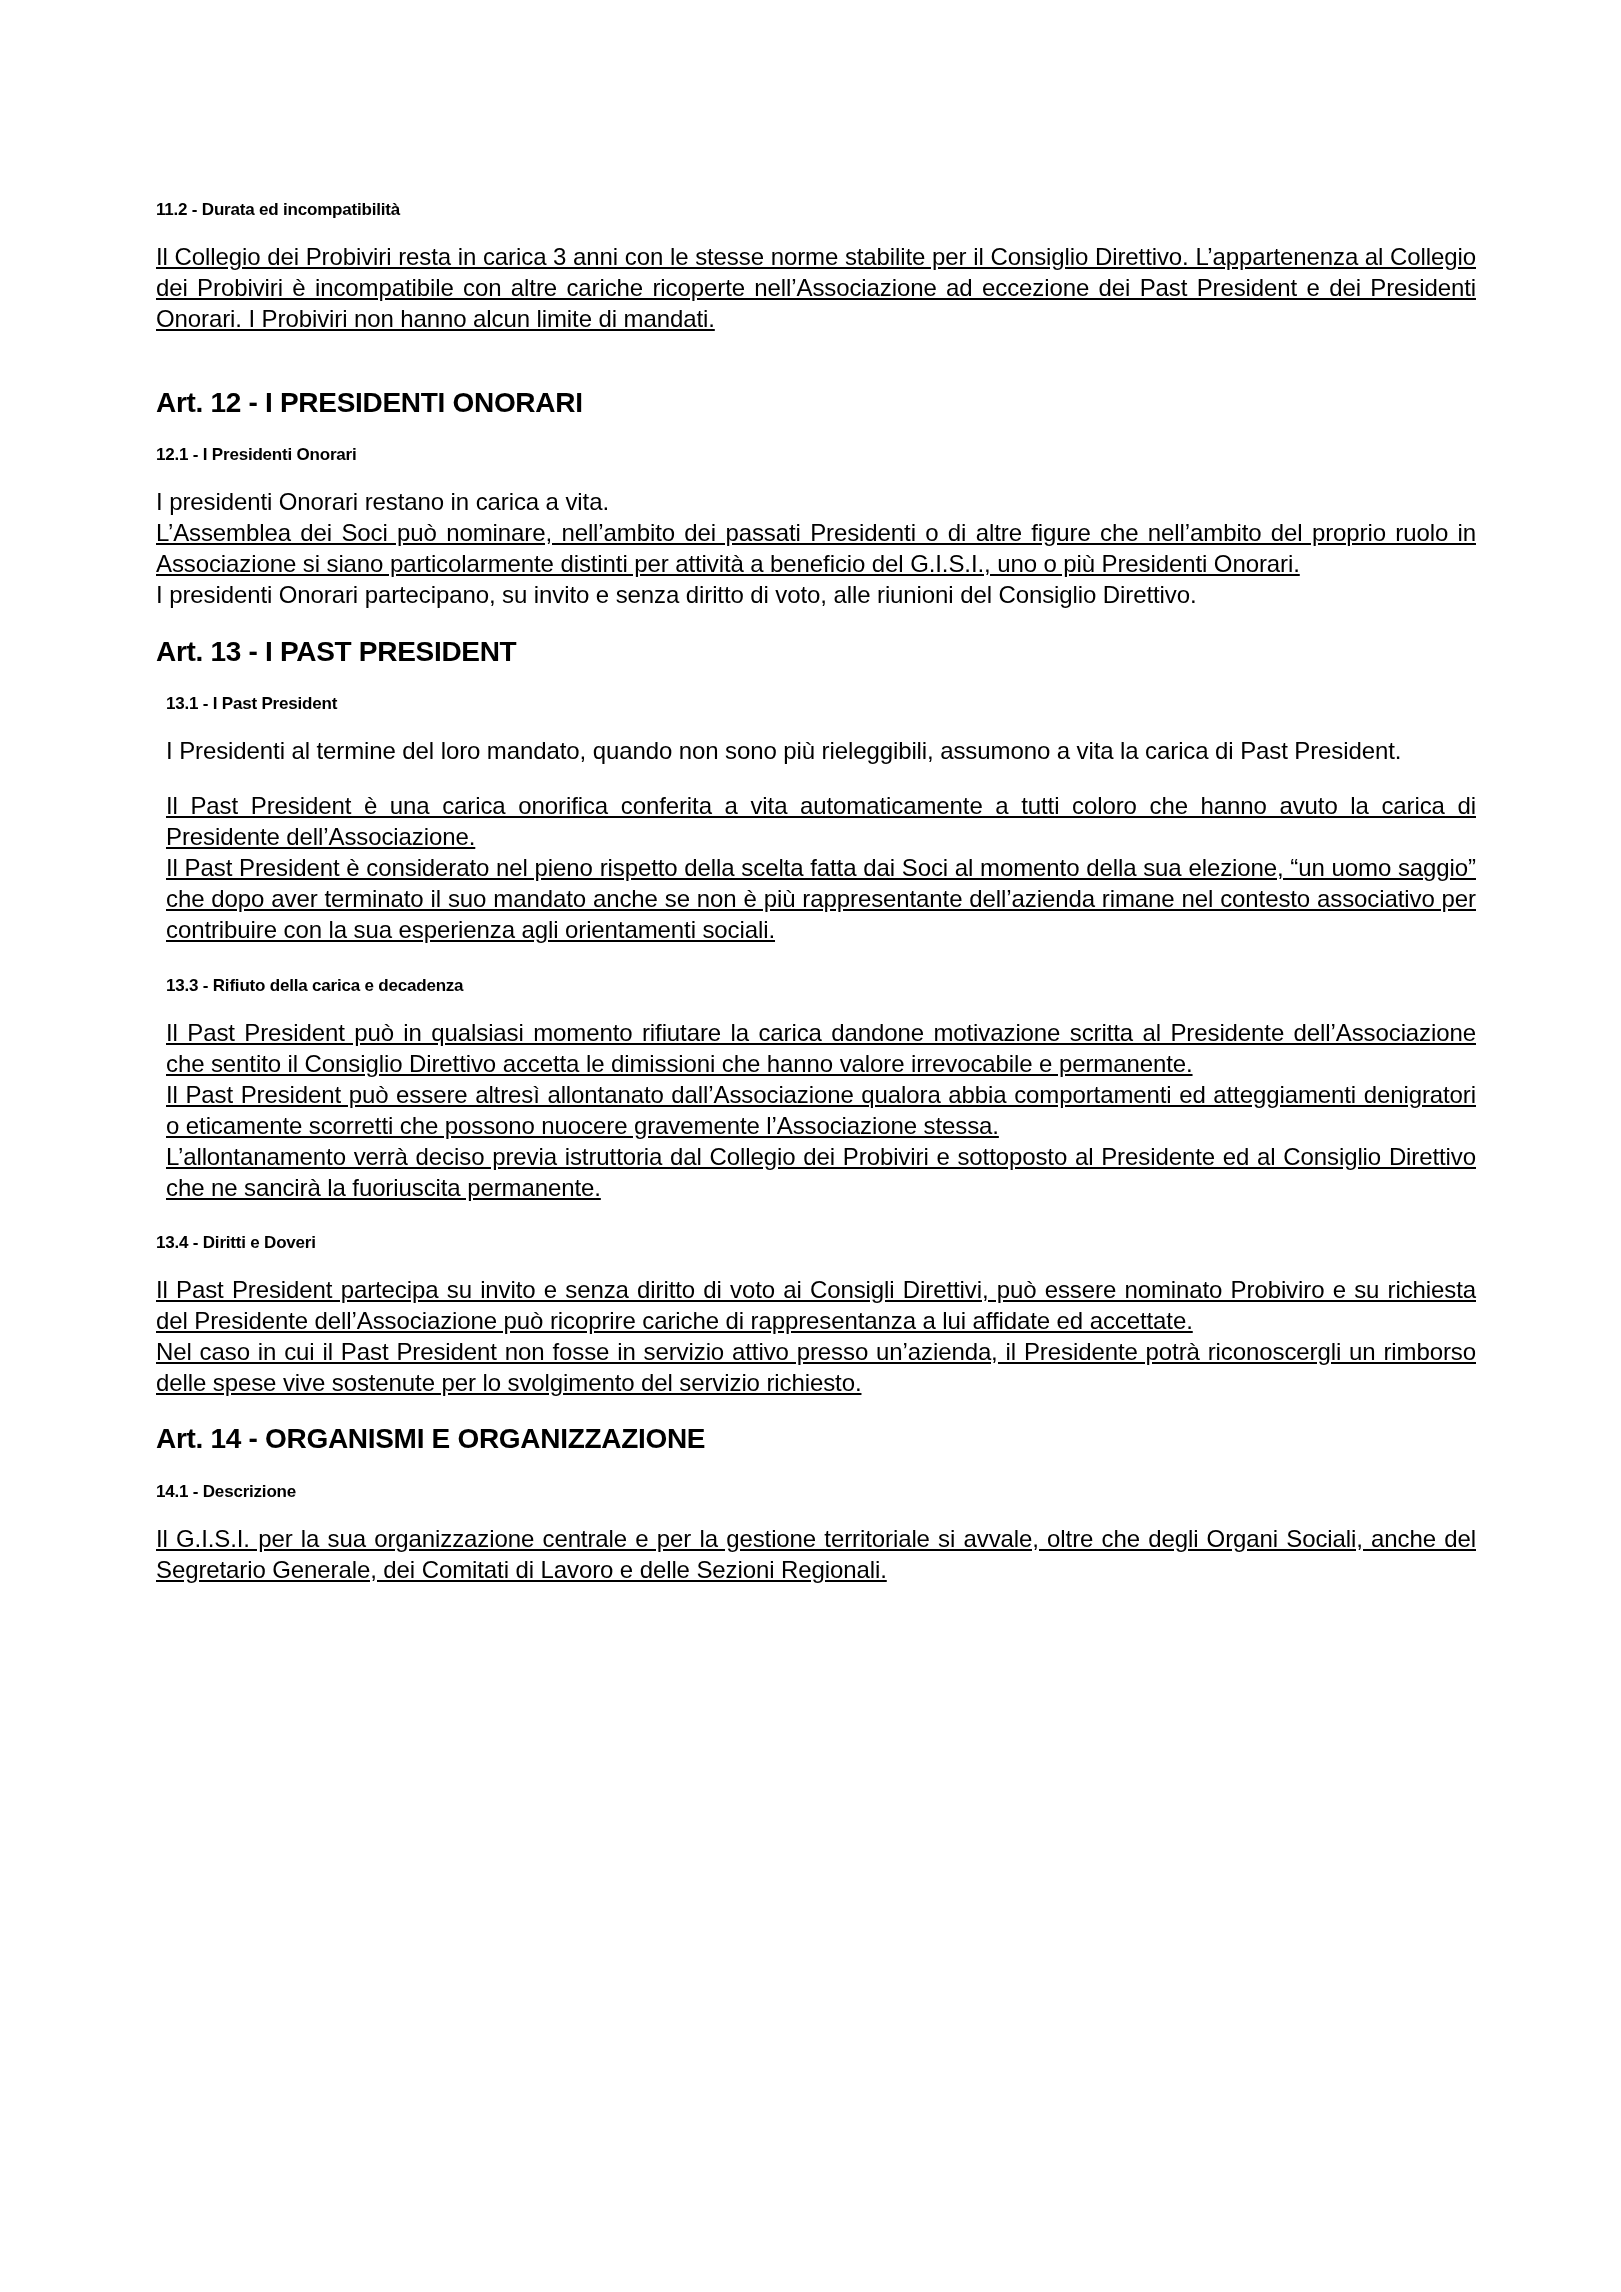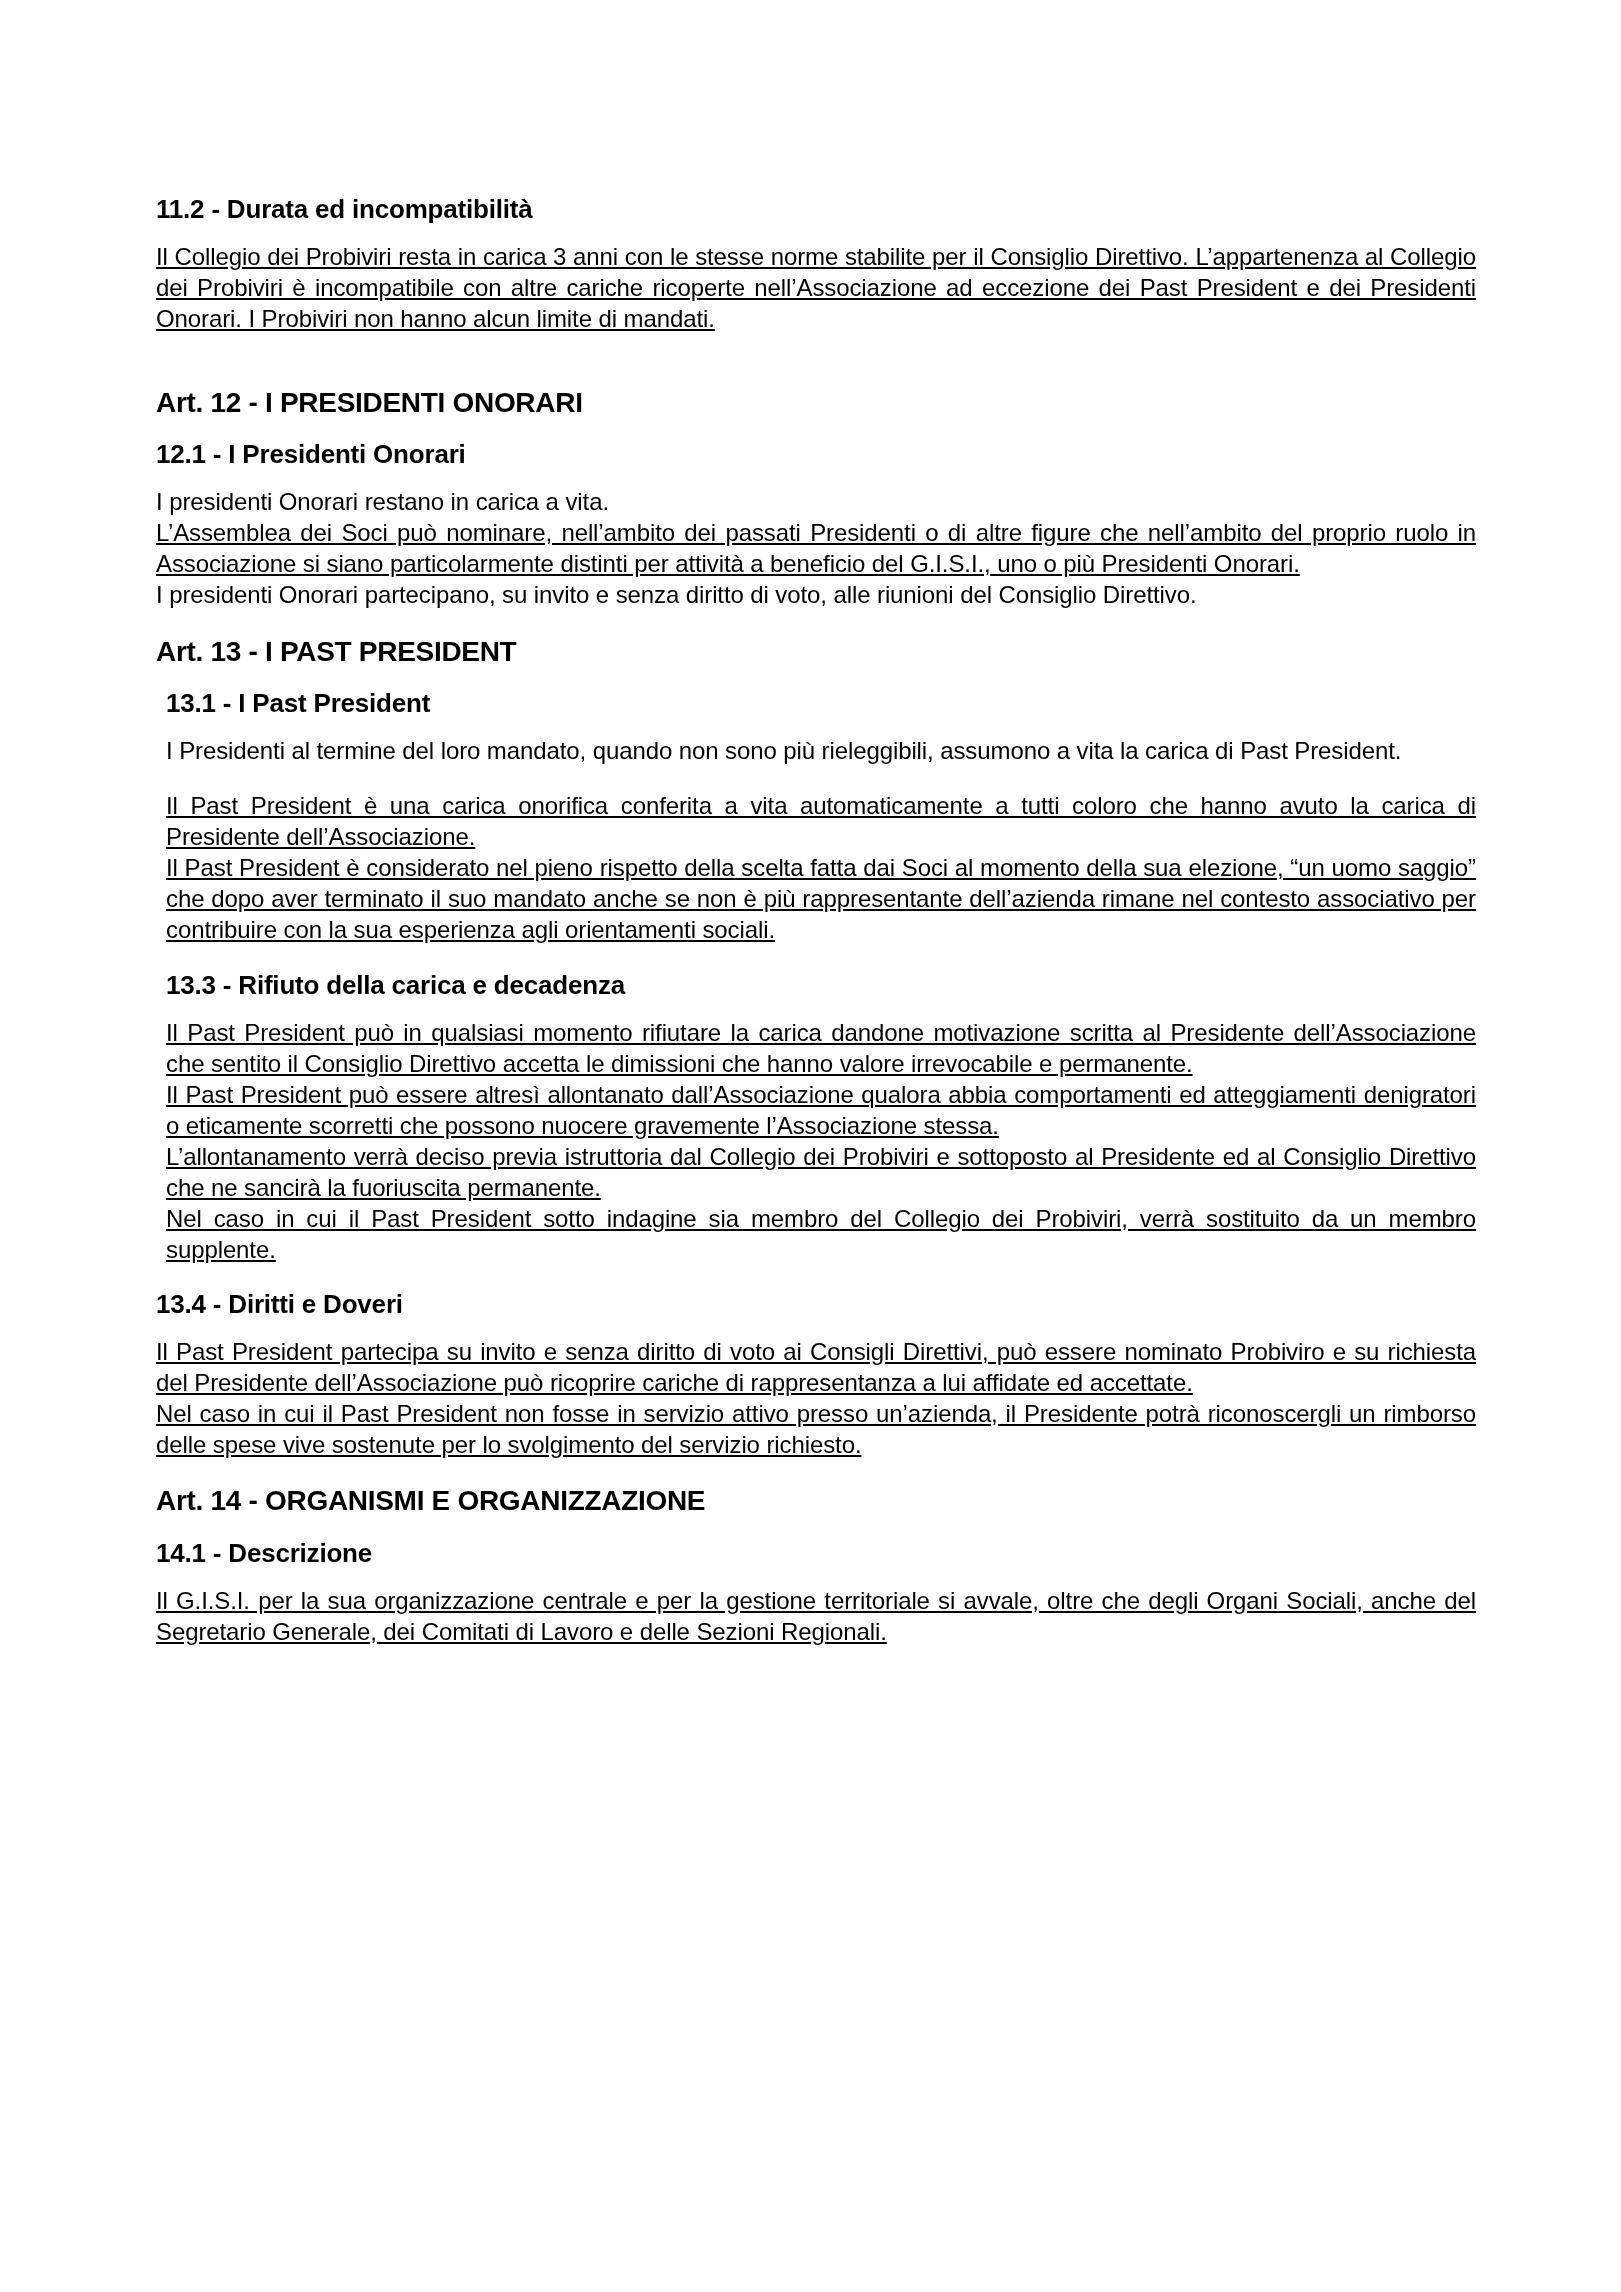--- a/index.html
+++ b/index.html
@@ -16,21 +16,21 @@
     color: #000000;
   }
   .page {
     position: absolute;
     left: 156px;
     top: 194px;
     width: 1320px;
   }
   .subheading {
     font-weight: bold;
-    font-size: 26px;
+    font-size: 17px;
     line-height: 31px;
     margin: 0 0 15.7px 0;
     letter-spacing: -0.2px;
   }
   .article-heading {
     font-weight: bold;
     font-size: 28px;
     line-height: 39px;
     margin: 0 0 17.6px 0;
     letter-spacing: -0.3px;
@@ -84,21 +84,20 @@
     <div class="gap-after-block">
       <p class="para justify last-left">Il Past President è una carica onorifica conferita a vita automaticamente a tutti coloro che hanno avuto la carica di Presidente dell’Associazione.</p>
       <p class="para justify last-left">Il Past President è considerato nel pieno rispetto della scelta fatta dai Soci al momento della sua elezione, “un uomo saggio” che dopo aver terminato il suo mandato anche se non è più rappresentante dell’azienda rimane nel contesto associativo per contribuire con la sua esperienza agli orientamenti sociali.</p>
     </div>
 
     <div class="gap-after-block">
       <div class="subheading">13.3 - Rifiuto della carica e decadenza</div>
       <p class="para justify last-left">Il Past President può in qualsiasi momento rifiutare la carica dandone motivazione scritta al Presidente dell’Associazione che sentito il Consiglio Direttivo accetta le dimissioni che hanno valore irrevocabile e permanente.</p>
       <p class="para justify last-left">Il Past President può essere altresì allontanato dall’Associazione qualora abbia comportamenti ed atteggiamenti denigratori o eticamente scorretti che possono nuocere gravemente l’Associazione stessa.</p>
       <p class="para justify last-left">L’allontanamento verrà deciso previa istruttoria dal Collegio dei Probiviri e sottoposto al Presidente ed al Consiglio Direttivo che ne sancirà la fuoriuscita permanente.</p>
-      <p class="para justify last-left">Nel caso in cui il Past President sotto indagine sia membro del Collegio dei Probiviri, verrà sostituito da un membro supplente.</p>
     </div>
 
     <div class="gap-after-art-block">
       <div class="subheading">13.4 - Diritti e Doveri</div>
       <p class="para justify last-left">Il Past President partecipa su invito e senza diritto di voto ai Consigli Direttivi, può essere nominato Probiviro e su richiesta del Presidente dell’Associazione può ricoprire cariche di rappresentanza a lui affidate ed accettate.</p>
       <p class="para justify last-left">Nel caso in cui il Past President non fosse in servizio attivo presso un’azienda, il Presidente potrà riconoscergli un rimborso delle spese vive sostenute per lo svolgimento del servizio richiesto.</p>
     </div>
   </div>
 
   <div class="section">

